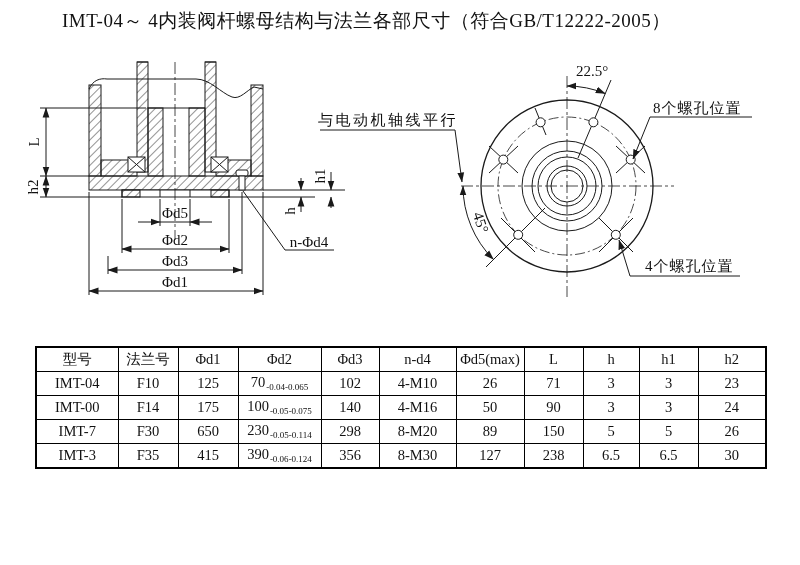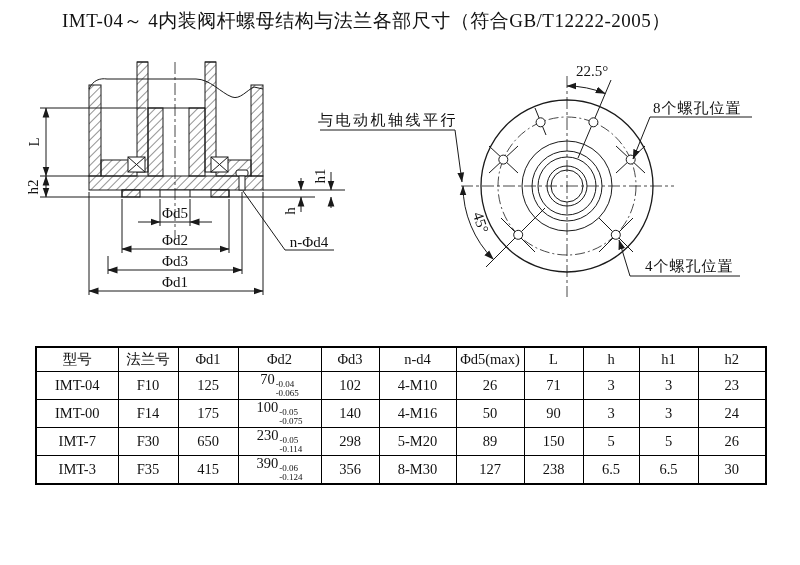--- a/index.html
+++ b/index.html
@@ -19,21 +19,21 @@
   .dims{stroke:#1a1a1a;stroke-width:1;fill:none;}
   
   .tblwrap{position:absolute;left:35px;top:346px;}
   table{border-collapse:collapse;table-layout:fixed;background:#fff;}
   th,td{
     border:1px solid #000;text-align:center;vertical-align:middle;
     font-size:14.5px;font-weight:normal;padding:0;height:23px;line-height:1;
     overflow:hidden;white-space:nowrap;
   }
   table{border:2px solid #000;}
-  .tol{display:inline-flex;flex-direction:column;justify-content:center;
+  .tol{display:inline-flex;justify-content:center;
     font-size:9px;line-height:1.05;vertical-align:-3px;text-align:left;margin-left:1px;}
   .tol i{font-style:normal;}
 </style>
 </head>
 <body>
 
 <div class="title">IMT-04～ 4内装阀杆螺母结构与法兰各部尺寸（符合GB/T12222-2005）</div>
 
 <svg id="drawing" width="800" height="340" viewBox="0 0 800 340">
   <defs>
@@ -252,21 +252,21 @@
     </tr>
     <tr>
       <td>IMT-7</td>
           <td>F30</td>
           <td>650</td>
       <td><span>230</span><span class="tol">
               <i>-0.05</i>
               <i>-0.114</i>
             </span></td>
       <td>298</td>
-          <td>5-M20</td>
+          <td>8-M20</td>
           <td>89</td>
           <td>150</td>
           <td>5</td>
           <td>5</td>
           <td>26</td>
     </tr>
     <tr>
       <td>IMT-3</td>
           <td>F35</td>
           <td>415</td>

